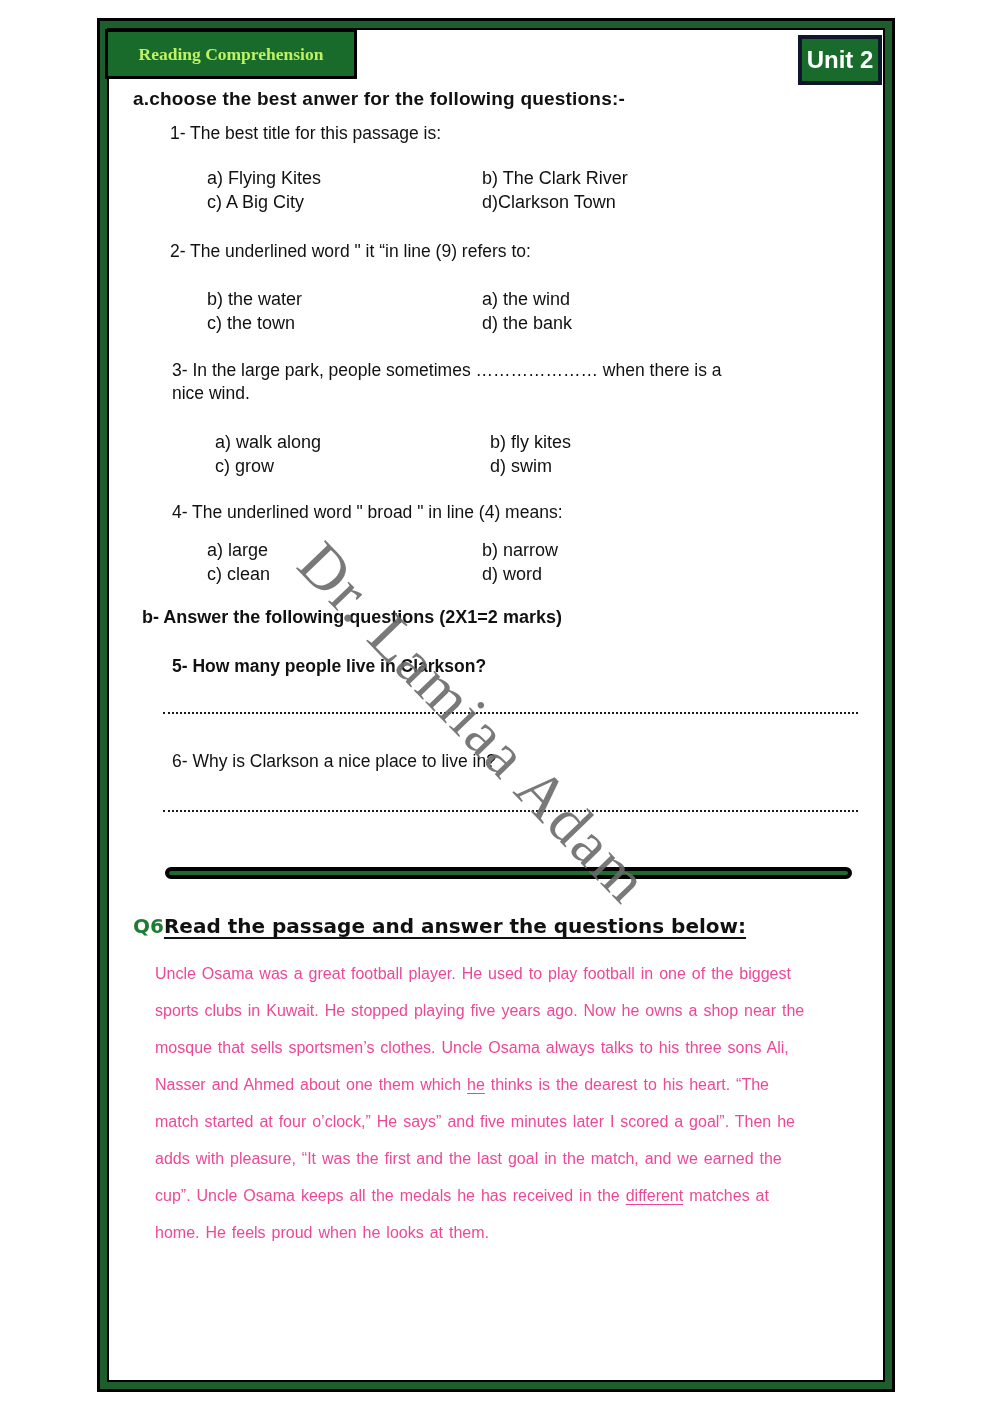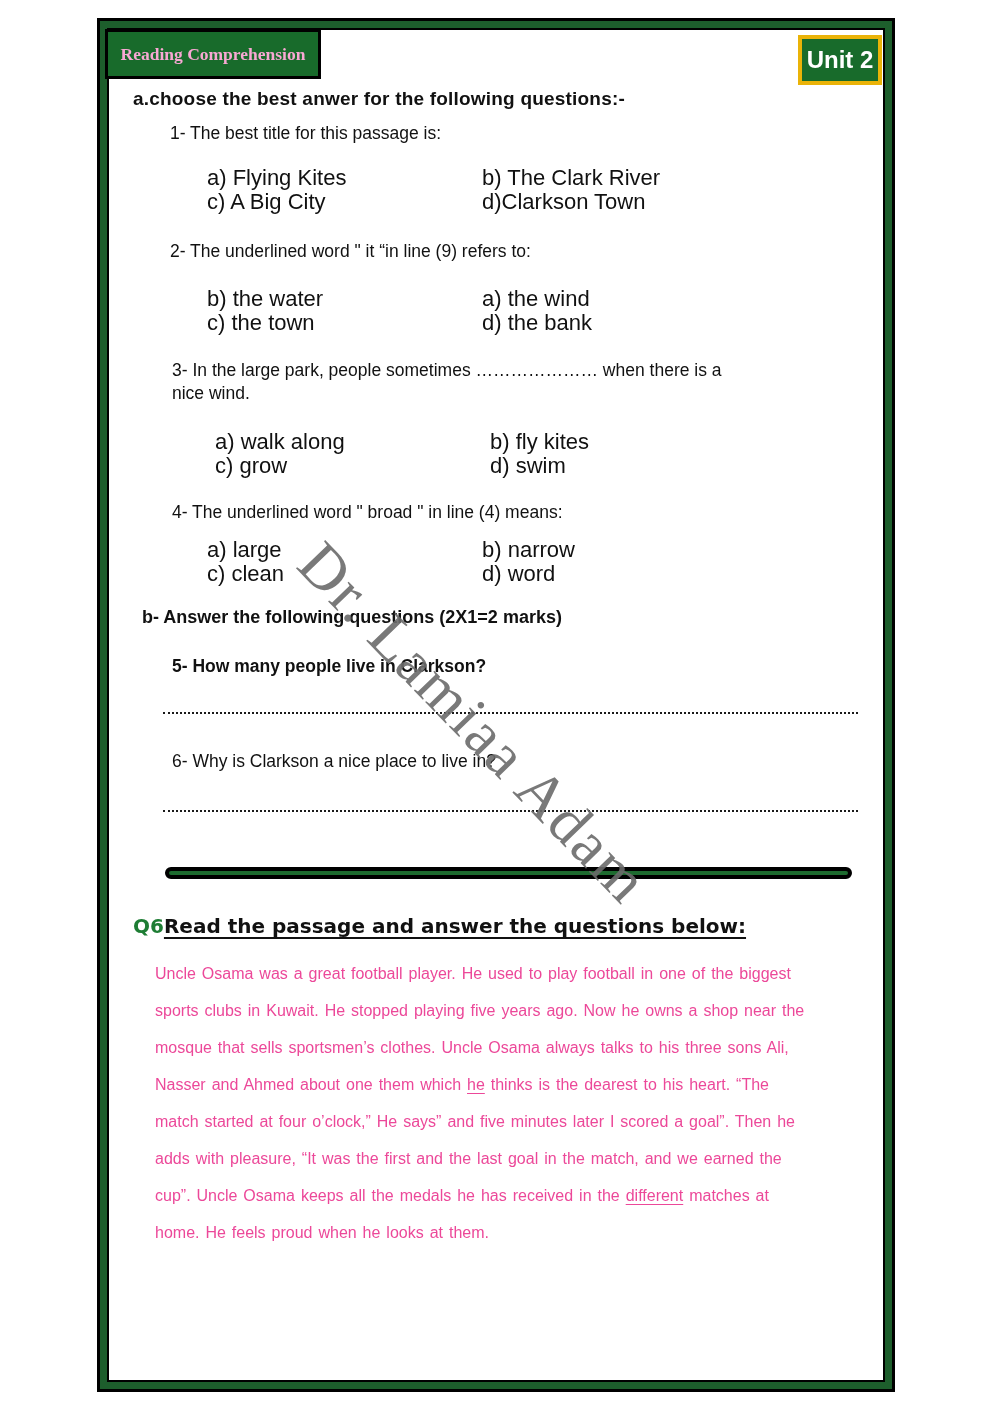--- a/index.html
+++ b/index.html
@@ -16,42 +16,42 @@
   
   .frame {
     position:absolute; left:97px; top:18px; width:798px; height:1374px;
     border:3px solid #000;
   }
   .frame-green { width:100%; height:100%; border:7px solid var(--frame-green,#1d5e2c); }
   .frame-inner { width:100%; height:100%; border:2px solid #000; position:relative; background:#fff;padding-left:28px; }
 
   
   .badge-reading {
-    position:absolute; left:105px; top:29px; width:216px; height:50px;
+    position:absolute; left:105px; top:29px; width:252px; height:50px;
     background:var(--badge-green,#186b2b); border:3px solid #000;
-    color:#f9a8d4; font-family:"Liberation Serif", serif; font-weight:bold; font-size:17.5px;
+    color:#bef264; font-family:"Liberation Serif", serif; font-weight:bold; font-size:17.5px;
     display:flex; align-items:center; justify-content:center; z-index:30;
   }
   .badge-unit {
     position:absolute; left:798px; top:35px; width:84px; height:50px;
-    background:var(--badge-green,#186b2b); border:4px solid #eab308;
+    background:var(--badge-green,#186b2b); border:4px solid #0f172a;
     color:#fff; font-weight:bold; font-size:24px;
     display:flex; align-items:center; justify-content:center; z-index:30;
   }
 
   
   .abs { position:absolute; }
   .h-a { left:24px; top:58px; font-size:19px; font-weight:bold; letter-spacing:.2px; }
   .qtext { font-size:17.5px; }
   .q1 { left:61px; top:93px; }
   .q2 { left:61px; top:211px; }
   .q3 { left:63px; top:329px; line-height:23px; width:700px; }
   .q4 { left:63px; top:472px; }
 
-  .opts { left:98px; width:620px; display:grid; grid-template-columns:275px auto; line-height:24px; font-size:22px; }
+  .opts { left:98px; width:620px; display:grid; grid-template-columns:275px auto; line-height:24px; font-size:18px; }
   .opts-1 { top:136px; }
   .opts-2 { top:257px; }
   .opts-3 { top:400px;margin-left:8px; }
   .opts-4 { top:508px; }
 
   .h-b { left:33px; top:577px; font-size:18px; font-weight:bold; }
   .q5 { left:63px; top:626px;font-weight:bold; }
   .q6 { left:63px; top:721px; }
 
   .answer-line { left:54px; width:695px; height:14px; border-bottom:2px dotted #1a1a1a; }

